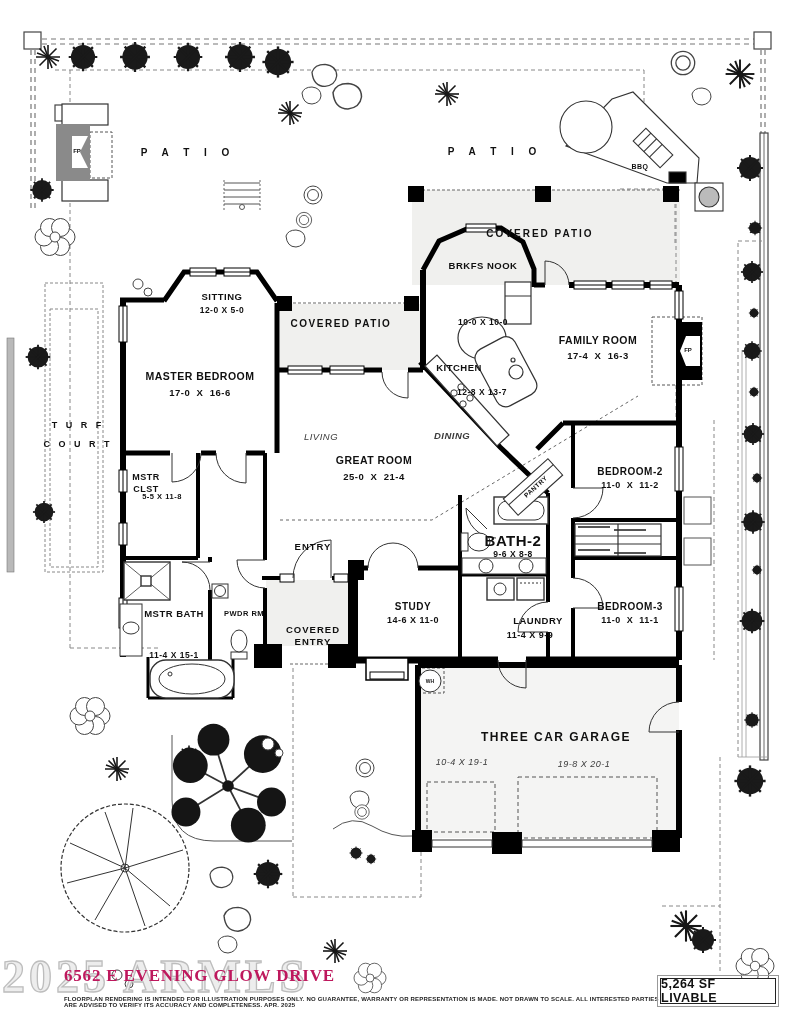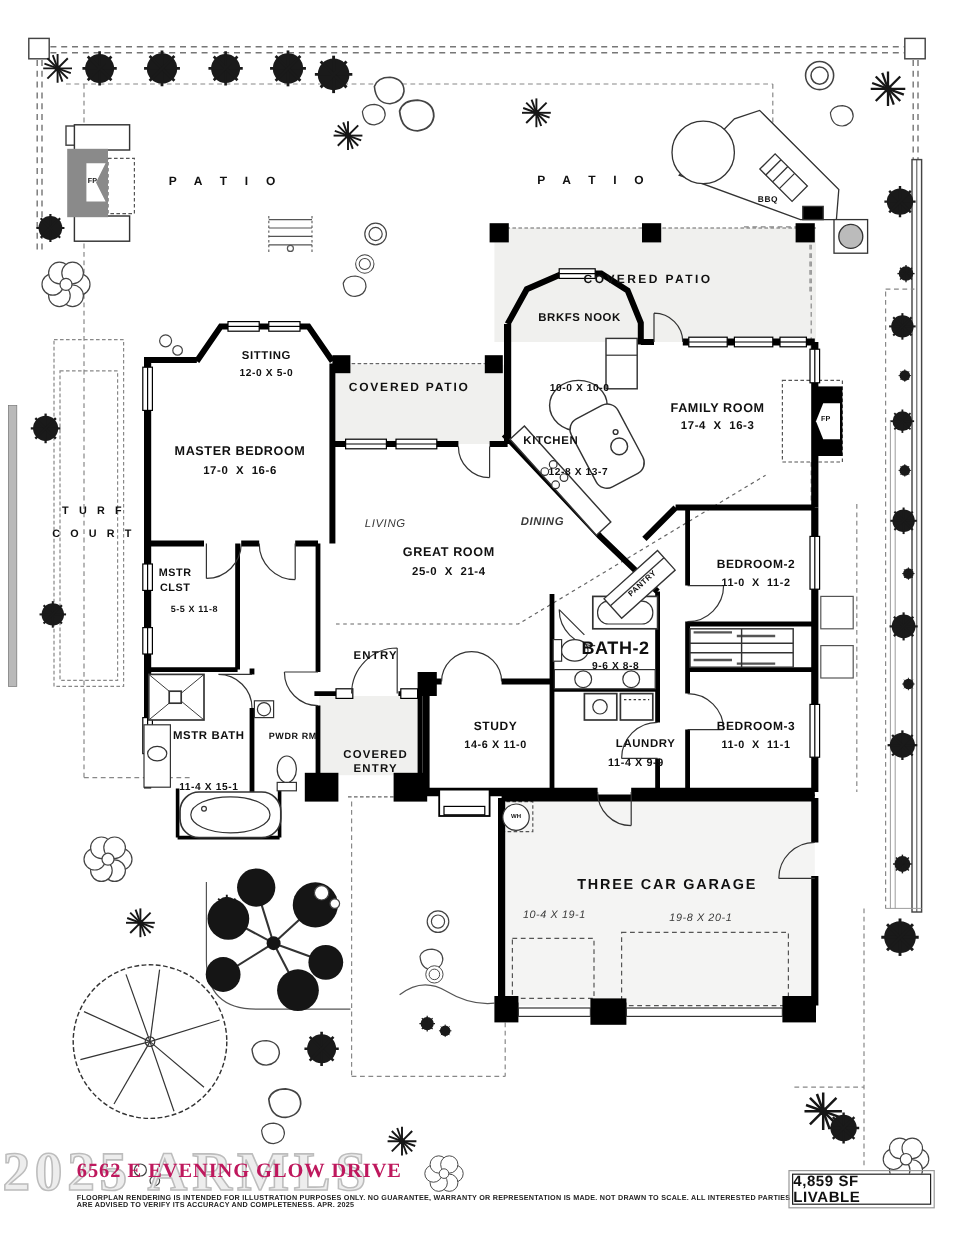--- a/index.html
+++ b/index.html
@@ -447,21 +447,21 @@
 <div class="lbl" style="left:459px;top:368px;font-size:9.5px;">KITCHEN</div>
 <div class="lbl" style="left:482px;top:393px;font-size:8.5px;">12-8 X 13-7</div>
 <div class="lbl" style="left:78px;top:426px;font-size:9px;letter-spacing:3px;">T U R F</div>
 <div class="lbl" style="left:78px;top:445px;font-size:9px;letter-spacing:3px;">C O U R T</div>
 <div class="lbl it" style="left:321px;top:437px;font-size:9.5px;">LIVING</div>
 <div class="lbl it" style="left:452px;top:436px;font-size:9.5px;font-weight:bold;">DINING</div>
 <div class="lbl" style="left:374px;top:461px;font-size:10.5px;">GREAT ROOM</div>
 <div class="lbl" style="left:374px;top:477px;font-size:9.5px;">25-0  X  21-4</div>
 <div class="lbl pre" style="left:146px;top:484px;font-size:9px;">MSTR
 CLST</div>
-<div class="lbl" style="left:148px;top:508px;font-size:7.5px;padding-left:28px;">5-5 X 11-8</div>
+<div class="lbl" style="left:148px;top:497px;font-size:7.5px;padding-left:28px;">5-5 X 11-8</div>
 <div class="lbl" style="left:630px;top:471px;font-size:10px;">BEDROOM-2</div>
 <div class="lbl" style="left:630px;top:486px;font-size:9px;">11-0  X  11-2</div>
 <div class="lbl" style="left:536px;top:487px;font-size:6.5px;transform:translate(-50%,-50%) rotate(-42deg);">PANTRY</div>
 <div class="lbl" style="left:513px;top:541px;font-size:15px;">BATH-2</div>
 <div class="lbl" style="left:513px;top:555px;font-size:8.5px;">9-6 X 8-8</div>
 <div class="lbl" style="left:313px;top:547px;font-size:9.5px;letter-spacing:1px;">ENTRY</div>
 <div class="lbl" style="left:174px;top:614px;font-size:9.5px;">MSTR BATH</div>
 <div class="lbl" style="left:174px;top:656px;font-size:8.5px;">11-4 X 15-1</div>
 <div class="lbl" style="left:244px;top:614px;font-size:7.5px;">PWDR RM</div>
 <div class="lbl pre" style="left:313px;top:636px;font-size:9.5px;letter-spacing:1px;">COVERED
@@ -475,15 +475,15 @@
 <div class="lbl" style="left:556px;top:738px;font-size:12px;letter-spacing:1.5px;">THREE CAR GARAGE</div>
 <div class="lbl it" style="left:462px;top:763px;font-size:9px;">10-4 X 19-1</div>
 <div class="lbl it" style="left:584px;top:765px;font-size:9px;">19-8 X 20-1</div>
 <div class="lbl" style="left:430px;top:681px;font-size:5px;letter-spacing:0;">WH</div>
 <div class="lbl" style="left:77px;top:152px;font-size:6px;letter-spacing:0;">FP</div>
 <div class="lbl" style="left:688px;top:351px;font-size:6px;letter-spacing:0;">FP</div>
 
 <div class="watermark">2025 ARMLS</div>
 <div class="address">6562 E EVENING GLOW DRIVE</div>
 <div class="disclaimer">FLOORPLAN RENDERING IS INTENDED FOR ILLUSTRATION PURPOSES ONLY.  NO GUARANTEE, WARRANTY OR REPRESENTATION IS MADE.  NOT DRAWN TO SCALE.  ALL INTERESTED PARTIES ARE ADVISED TO VERIFY ITS ACCURACY AND COMPLETENESS.  APR. 2025</div>
-<div class="sfbox">4,859 SF LIVABLE</div>
+<div class="sfbox">5,264 SF LIVABLE</div>
 
 </div>
 
 </body></html>

